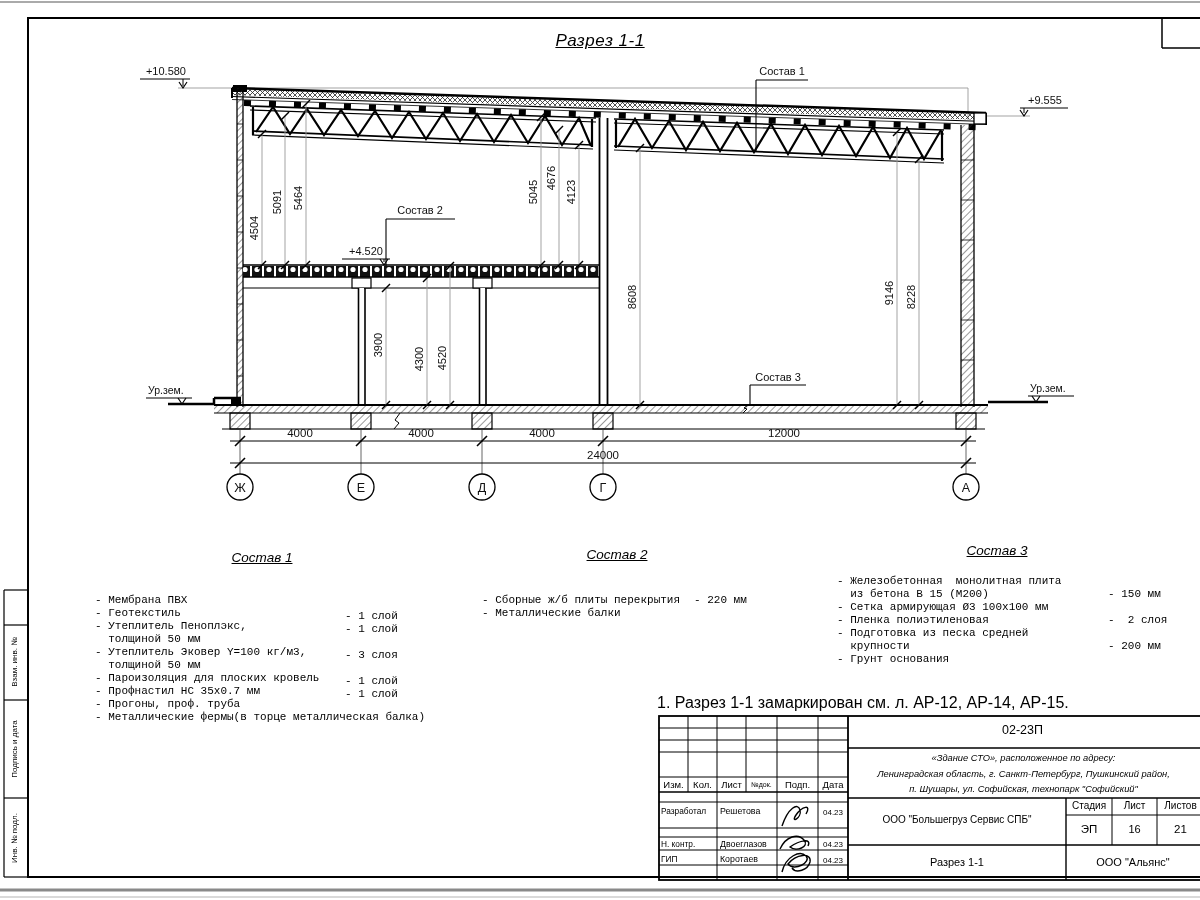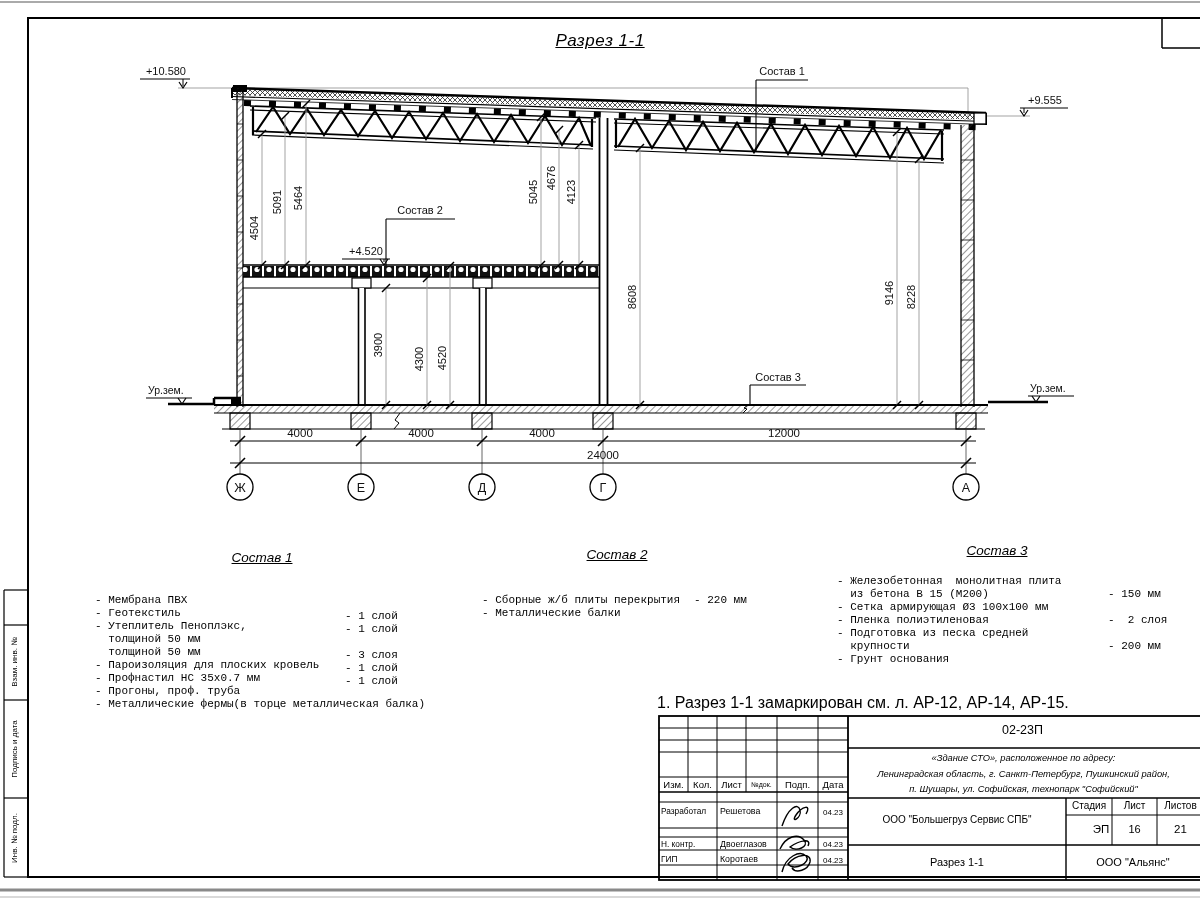--- a/index.html
+++ b/index.html
@@ -349,20 +349,21 @@
 </svg>
 
 <div class="abs main-title">Разрез 1-1</div>
 
 <div class="abs comp-title" style="left:197px;top:550px">Состав 1</div>
 <div class="abs comp-list c1" style="left:95px;top:594px;width:345px">
   <div class="crow"><span class="cname">- Мембрана ПВХ</span><span class="cqty">- 1 слой</span></div>
   <div class="crow"><span class="cname">- Геотекстиль</span><span class="cqty">- 1 слой</span></div>
   <div class="crow"><span class="cname">- Утеплитель Пеноплэкс,</span><span class="cqty"></span></div>
   <div class="crow"><span class="cname">  толщиной 50 мм</span><span class="cqty">- 3 слоя</span></div>
+  <div class="crow"><span class="cname">- Утеплитель Эковер Y=100 кг/м3,</span><span class="cqty"></span></div>
   <div class="crow"><span class="cname">  толщиной 50 мм</span><span class="cqty">- 1 слой</span></div>
   <div class="crow"><span class="cname">- Пароизоляция для плоских кровель</span><span class="cqty">- 1 слой</span></div>
   <div class="crow"><span class="cname">- Профнастил НС 35х0.7 мм</span><span class="cqty"></span></div>
   <div class="crow"><span class="cname">- Прогоны, проф. труба</span><span class="cqty"></span></div>
   <div class="crow"><span class="cname">- Металлические фермы(в торце металлическая балка)</span><span class="cqty"></span></div>
 </div>
 
 <div class="abs comp-title" style="left:552px;top:547px">Состав 2</div>
 <div class="abs comp-list c2" style="left:482px;top:594px;width:280px">
   <div class="crow"><span class="cname">- Сборные ж/б плиты перекрытия</span><span class="cqty">- 220 мм</span></div>
@@ -406,19 +407,19 @@
 <div class="abs tb" style="left:720px;top:839px;font-size:8.8px">Двоеглазов</div>
 <div class="abs tb tb-center" style="left:819px;top:840px;width:28px;font-size:8px">04.23</div>
 <div class="abs tb" style="left:661px;top:854px;font-size:8.3px">ГИП</div>
 <div class="abs tb" style="left:720px;top:854px;font-size:8.8px">Коротаев</div>
 <div class="abs tb tb-center" style="left:819px;top:856px;width:28px;font-size:8px">04.23</div>
 
 <div class="abs tb tb-center" style="left:850px;top:814px;width:214px;font-size:10px">ООО "Большегруз Сервис СПБ"</div>
 <div class="abs tb tb-center" style="left:1066px;top:800px;width:46px;font-size:10px">Стадия</div>
 <div class="abs tb tb-center" style="left:1112px;top:800px;width:45px;font-size:10px">Лист</div>
 <div class="abs tb tb-center" style="left:1157px;top:800px;width:47px;font-size:10px">Листов</div>
-<div class="abs tb tb-center" style="left:1066px;top:823px;width:70px;font-size:11.5px">ЭП</div>
+<div class="abs tb tb-center" style="left:1066px;top:823px;width:46px;font-size:11.5px">ЭП</div>
 <div class="abs tb tb-center" style="left:1112px;top:823px;width:45px;font-size:11px">16</div>
 <div class="abs tb tb-center" style="left:1157px;top:823px;width:47px;font-size:11.5px">21</div>
 <div class="abs tb tb-center" style="left:850px;top:856px;width:214px;font-size:11px">Разрез 1-1</div>
 <div class="abs tb tb-center" style="left:1066px;top:856px;width:134px;font-size:11px">ООО "Альянс"</div>
 
 </div>
 
 </body></html>

